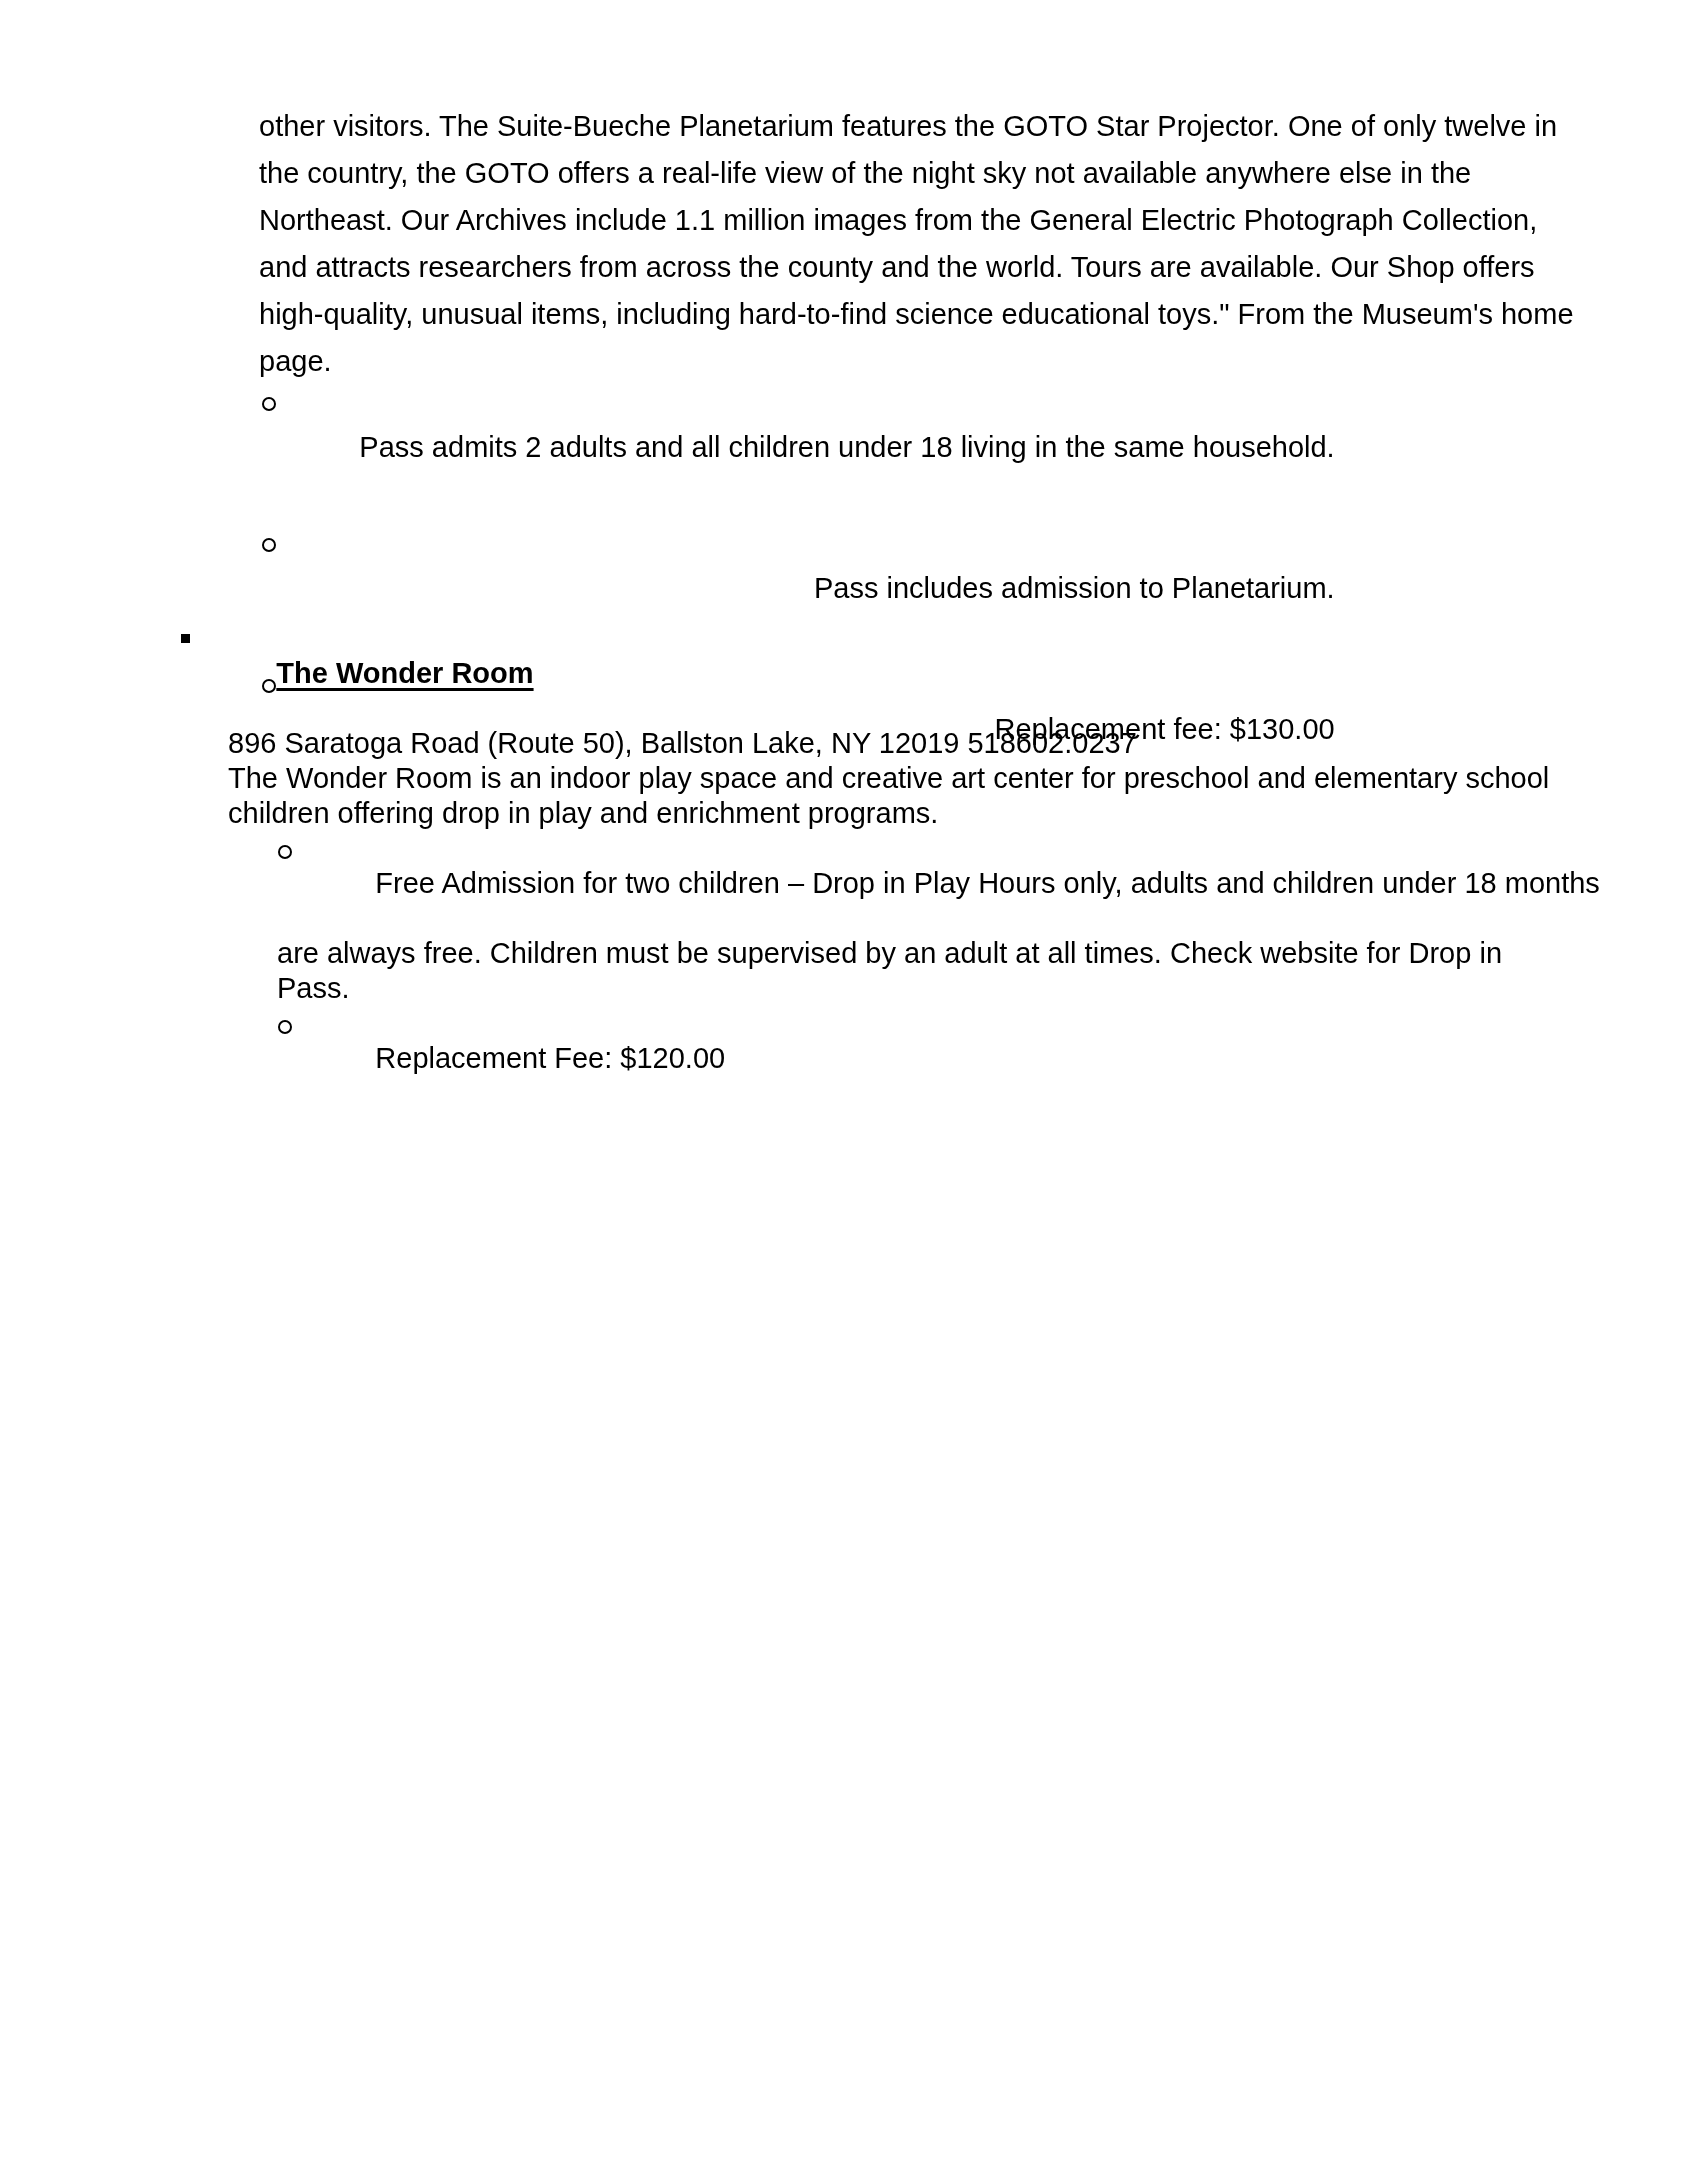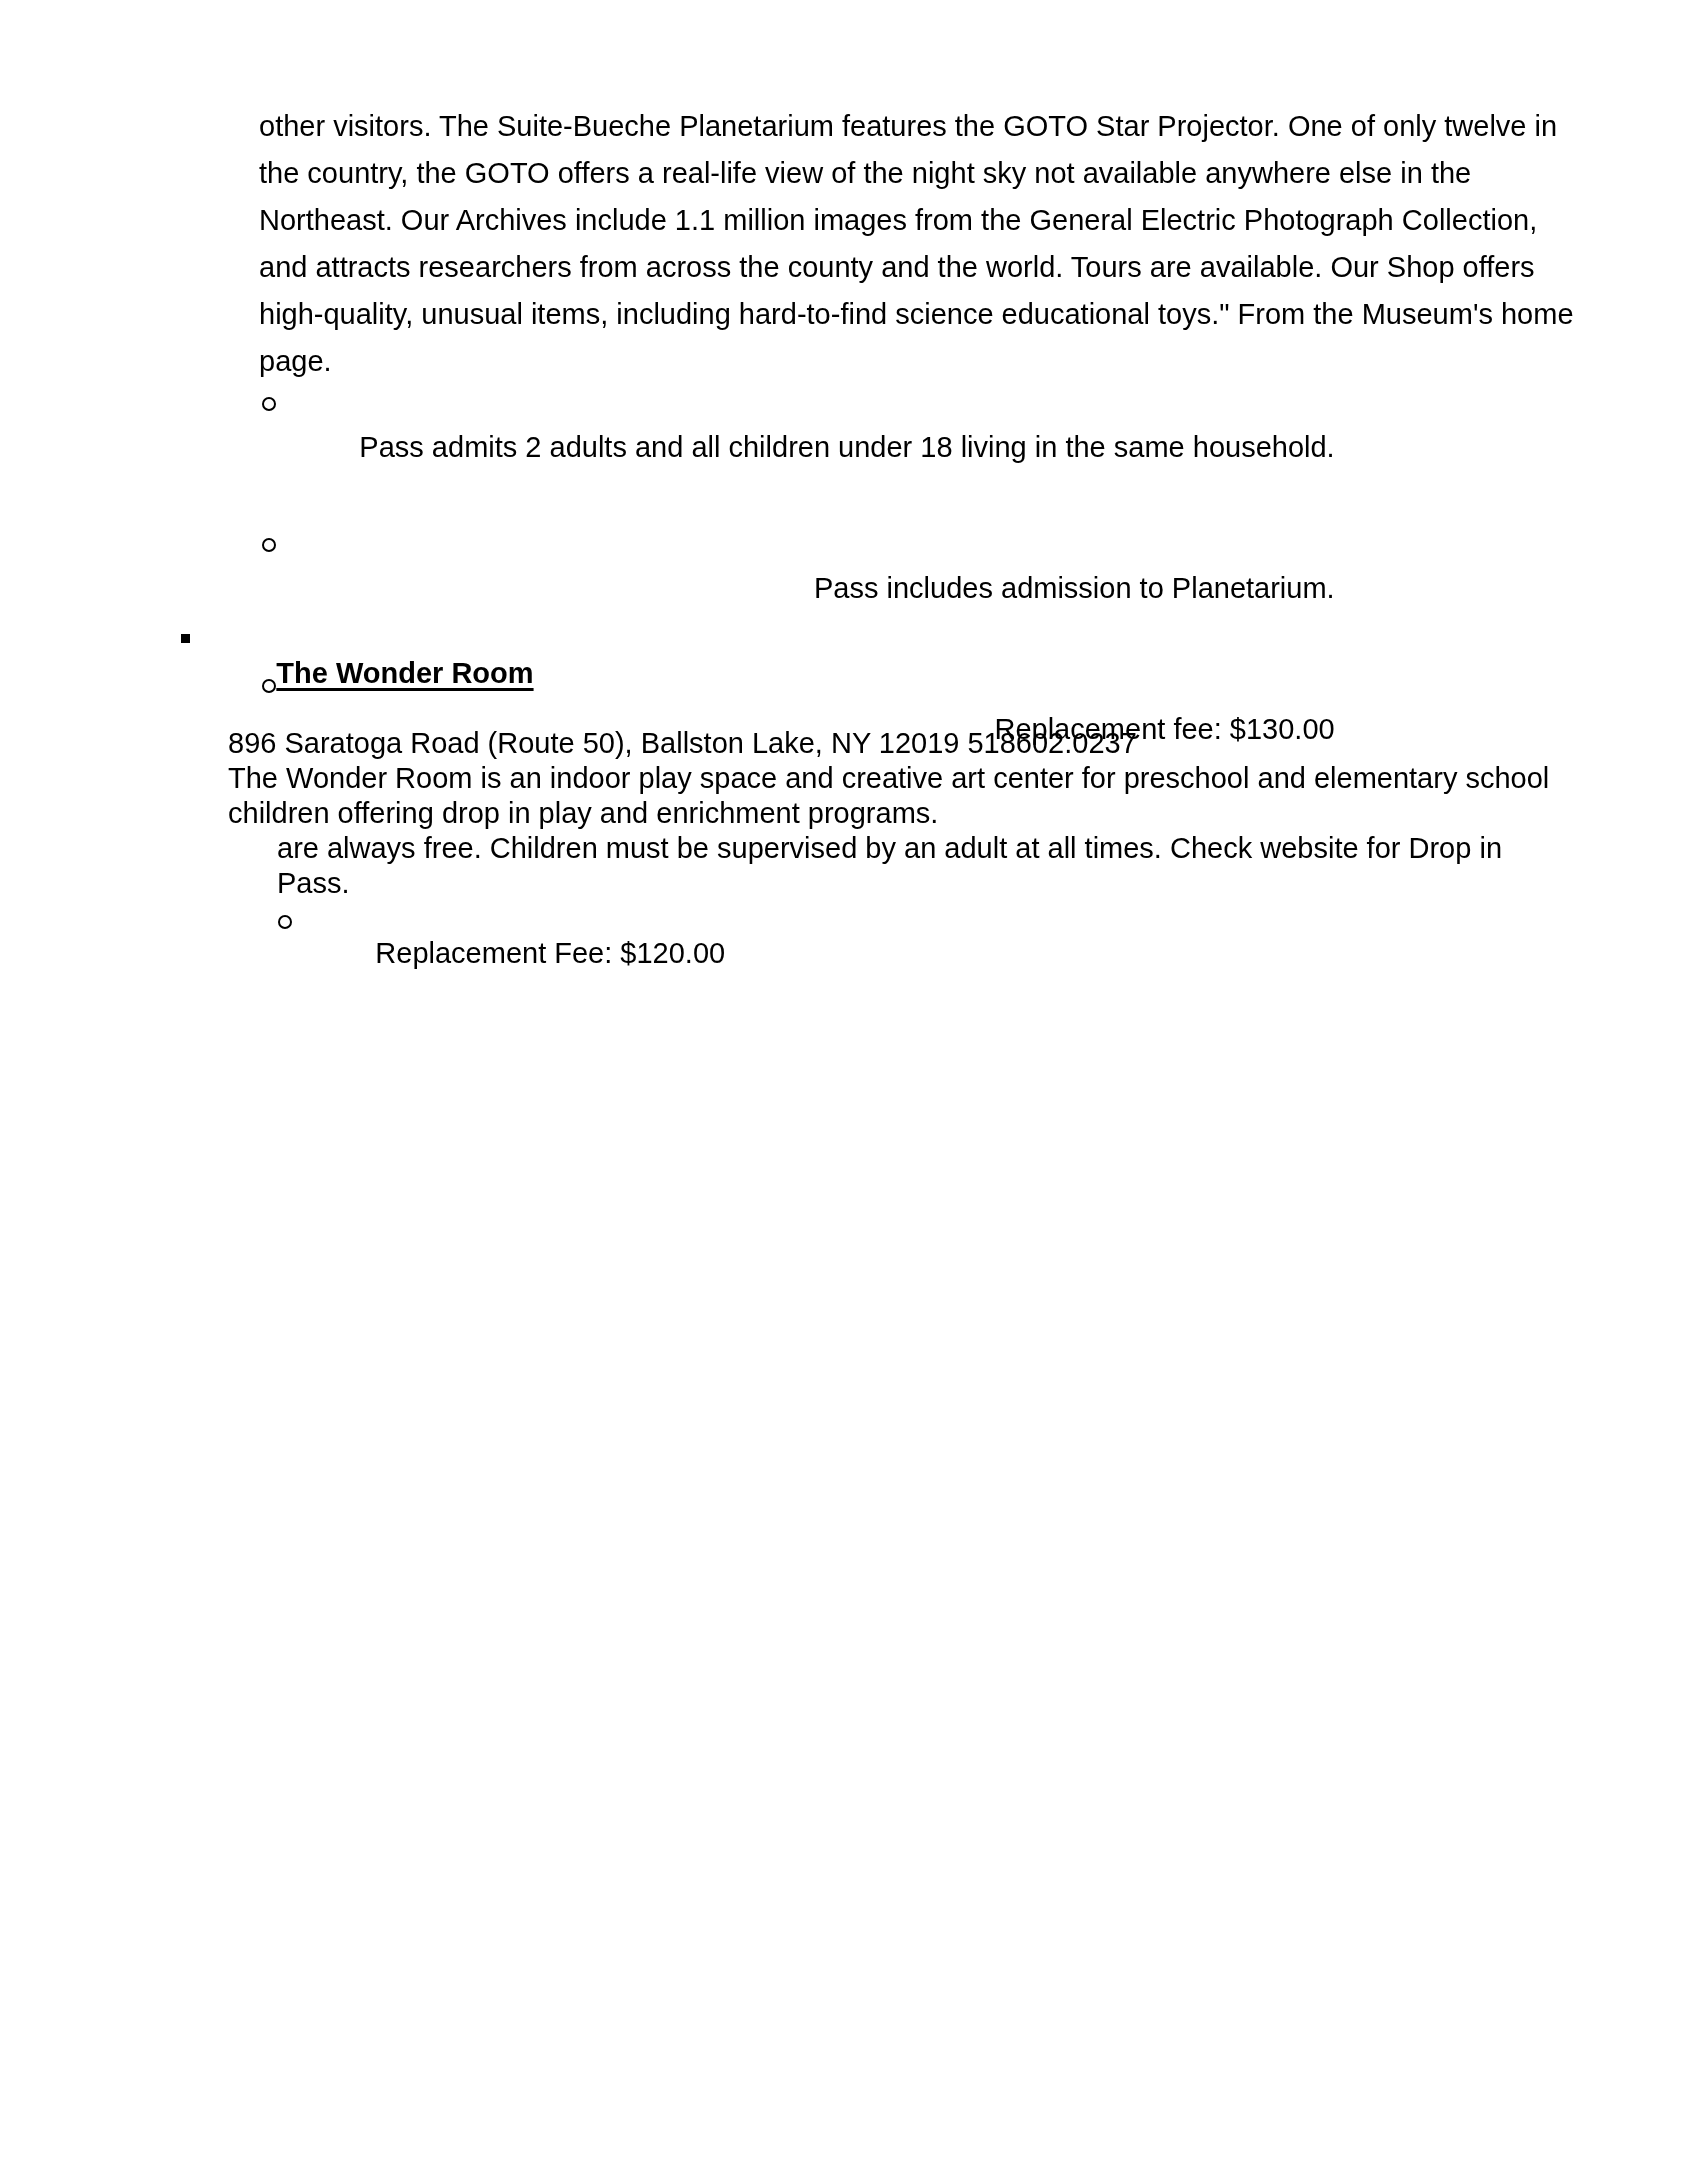--- a/index.html
+++ b/index.html
@@ -112,20 +112,23 @@
     </div>
   </div>
 
   <div class="wonder">
     <div class="heading-line">
       <span class="sq-bullet"></span><span class="heading">The Wonder Room</span>
     </div>
     <div class="line">896 Saratoga Road (Route 50), Ballston Lake, NY 12019 518602.0237</div>
     <div class="line">The Wonder Room is an indoor play space and creative art center for preschool and elementary school</div>
     <div class="line">children offering drop in play and enrichment programs.</div>
+    <div class="sub-first">
+      <span class="o-bullet"></span><span>Free Admission for two children – Drop in Play Hours only, adults and children under 18 months</span>
+    </div>
     <div class="sub-wrap">are always free. Children must be supervised by an adult at all times. Check website for Drop in</div>
     <div class="sub-wrap">Pass.</div>
     <div class="sub-first">
       <span class="o-bullet"></span><span>Replacement Fee: $120.00</span>
     </div>
   </div>
 
 </div>
 
 

